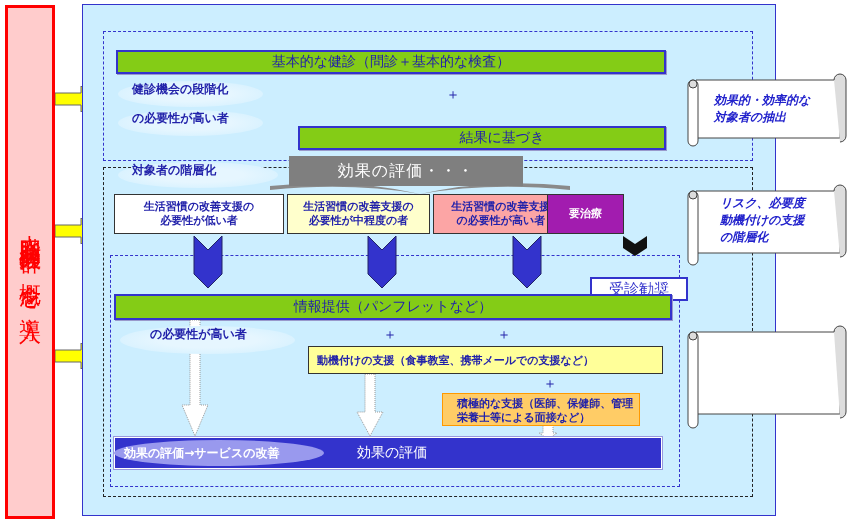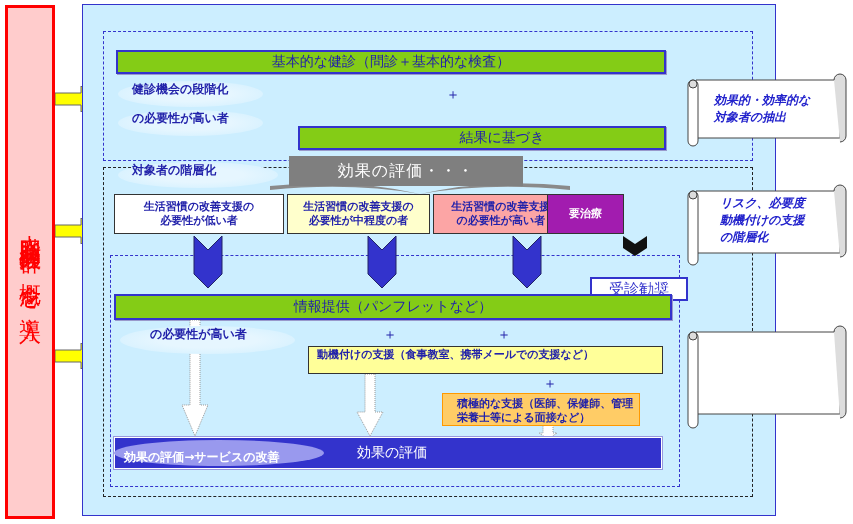--- a/index.html
+++ b/index.html
@@ -33,28 +33,28 @@
 
   .tier { border: 1px solid #333; font-size: 11px; font-weight: bold; color: #2222aa; display: flex; align-items: center;
           justify-content: center; text-align: center; line-height: 14px; }
 
   .chevron { width: 30px; height: 52px; }
 
   .consult { background: #fff; border: 2px solid #3333cc; color: #3333cc; font-size: 15px;
              display: flex; align-items: center; justify-content: center; }
 
   .motiv { background: #ffff99; border: 1px solid #333; color: #2222aa; font-size: 11px; font-weight: bold;
-           display: flex; align-items: flex-start; padding-left: 8px; }
+           display: flex; align-items: center; padding-left: 8px; }
 
   .active { background: #ffcc66; border: 1px solid #ff9900; color: #2222aa; font-size: 11px; font-weight: bold;
             padding: 3px 0 12px 14px; line-height: 14px; }
 
   .evalbar { background: #3333cc; border: 1px solid #fff; box-shadow: 0 0 0 1px #9999dd; }
   .eval-ellipse { background: #9999ee; border-radius: 50%; color: #fff; font-size: 12px; font-weight: bold;
-                  display: flex; align-items: flex-end; padding-left: 10px; }
+                  display: flex; align-items: center; padding-left: 10px; }
   .eval-title { color: #fff; font-size: 14px; }
 
   .scroll-text { color: #2222cc; font-size: 12px; font-style: italic; font-weight: bold; line-height: 17px; }
 </style>
 </head>
 <body>
 
 <div class="abs concept">
   <span class="concept-text">内臓脂肪症候群の概念を導入</span>
 </div>

